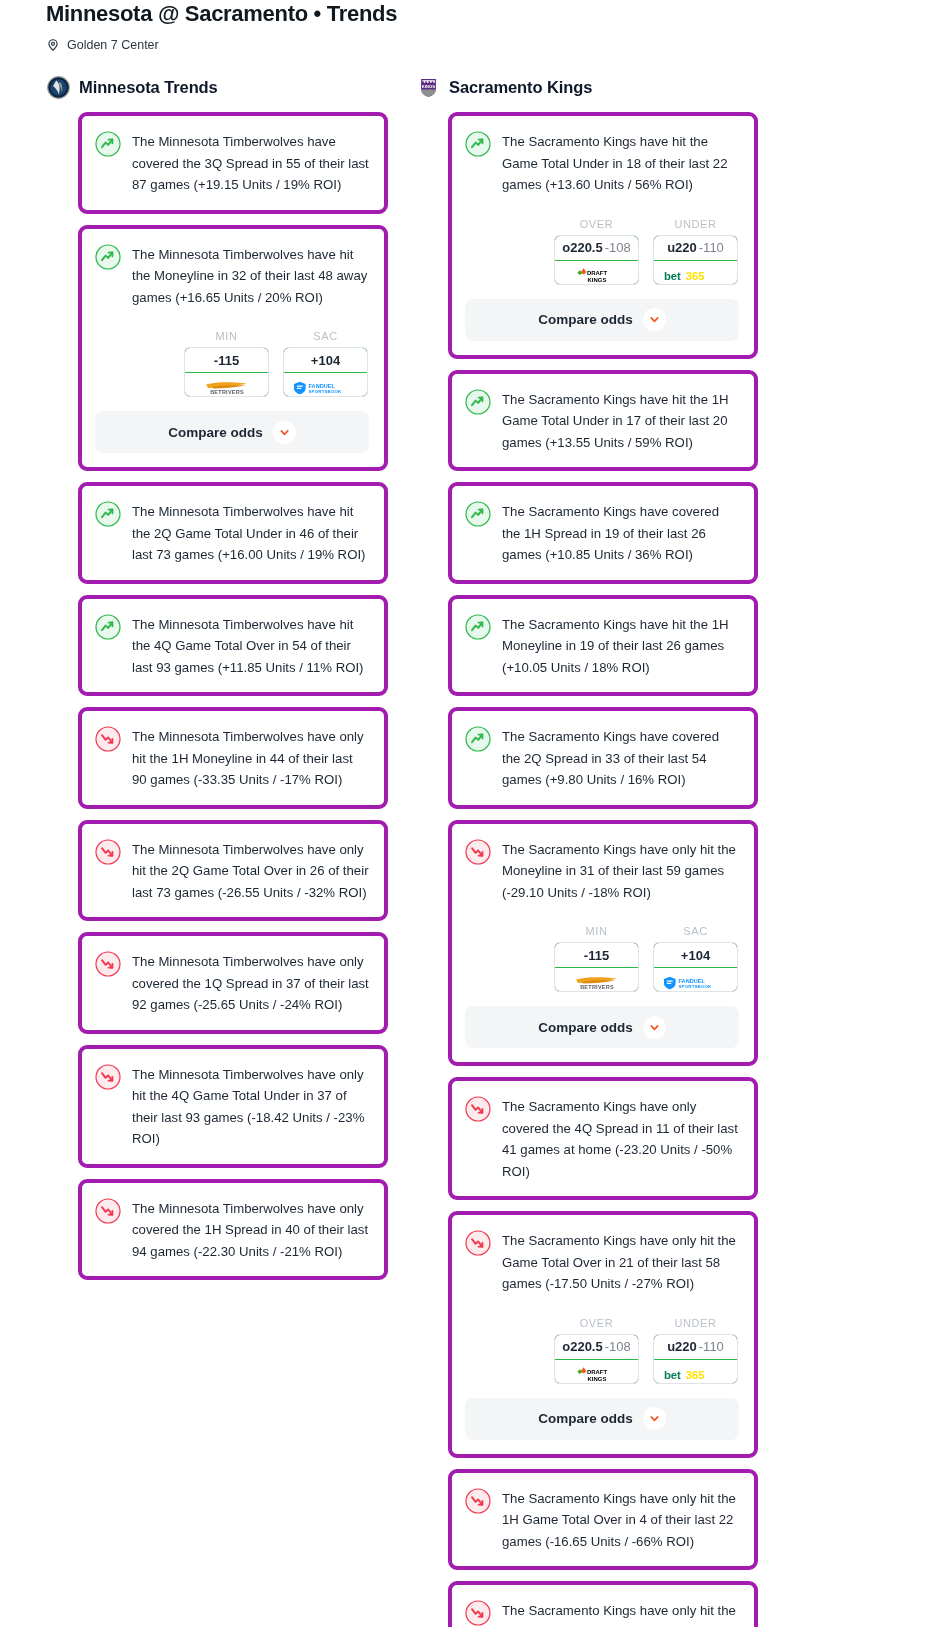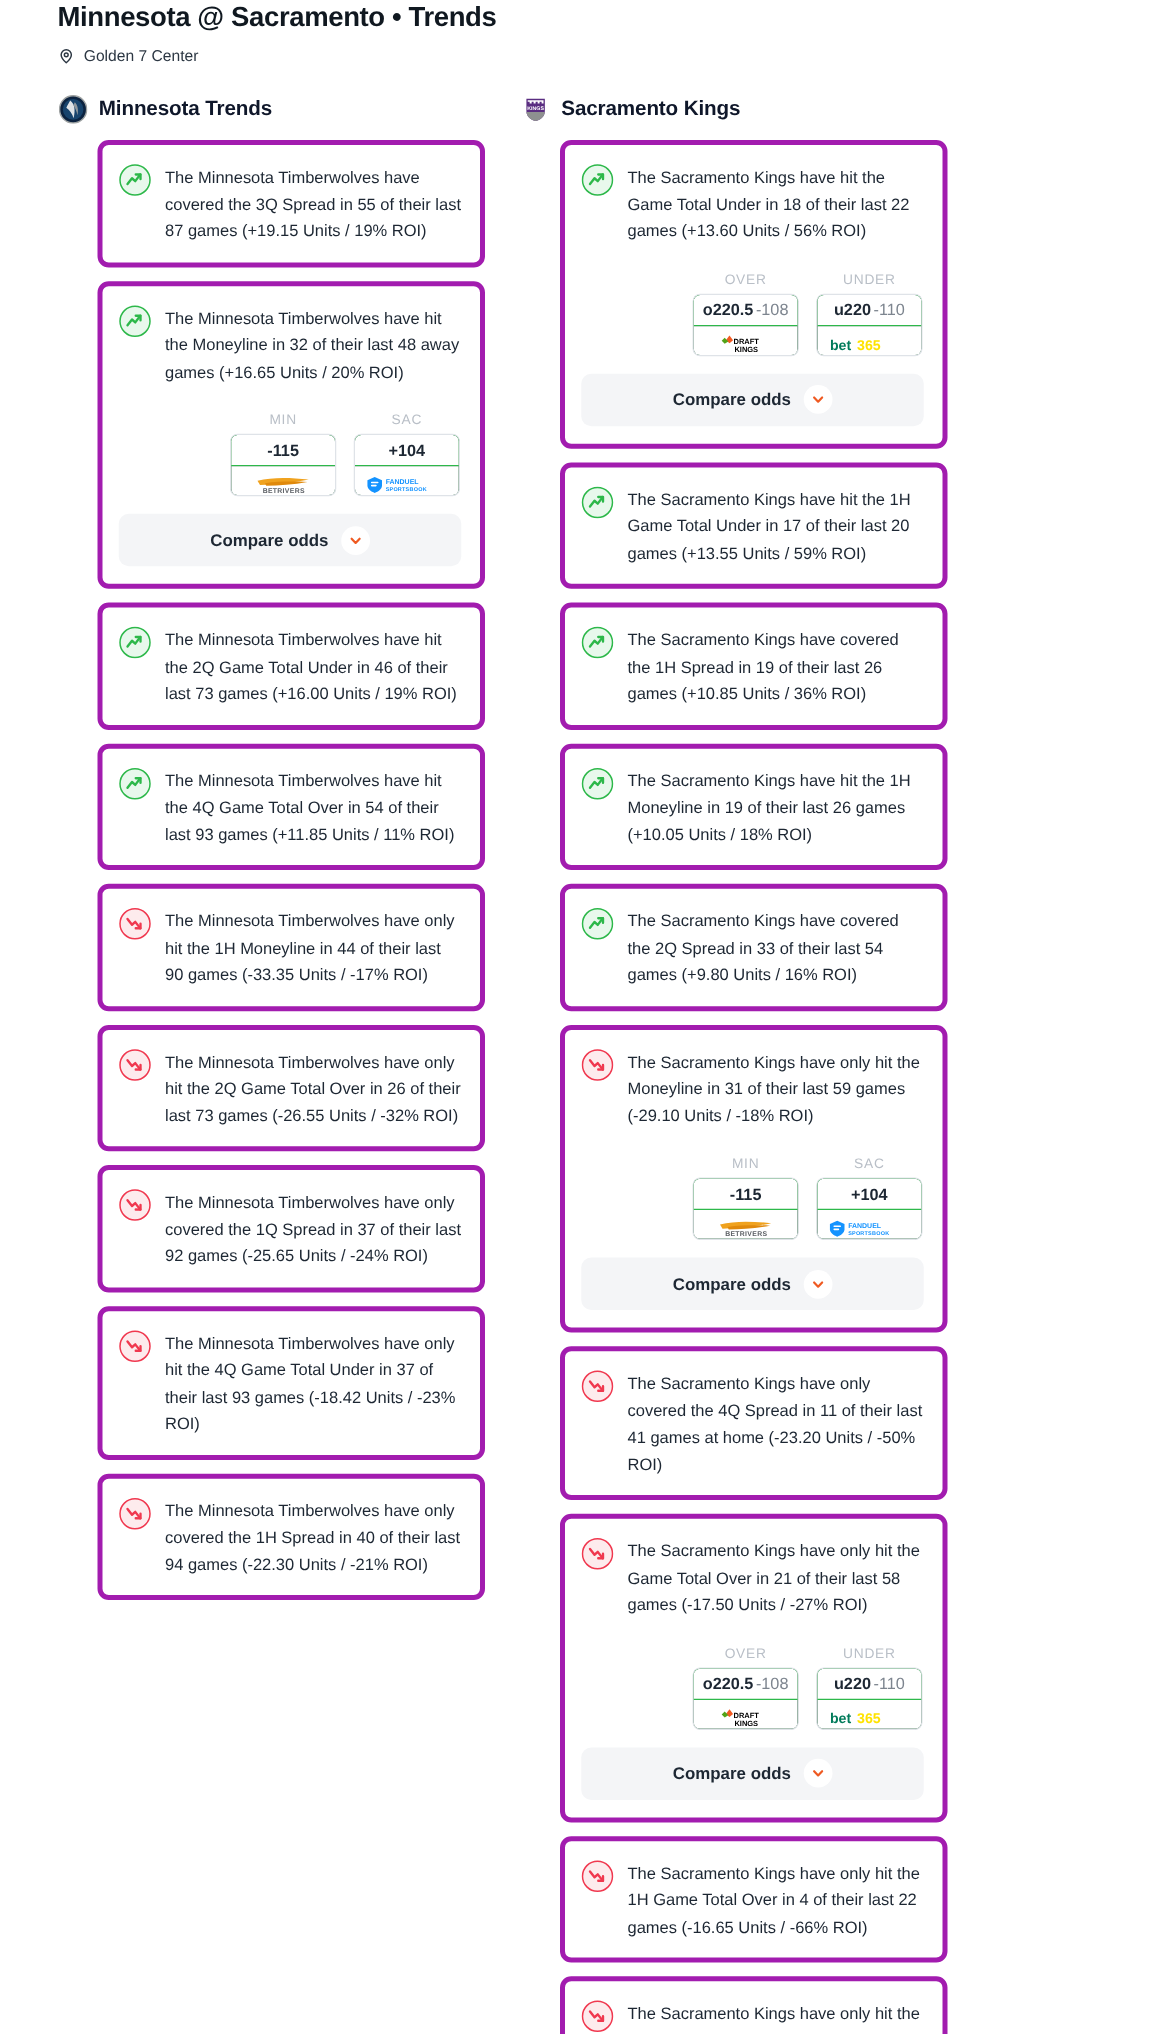--- a/index.html
+++ b/index.html
@@ -90,21 +90,21 @@
     font-size: 11px;
     letter-spacing: 0.6px;
     color: #b9bfc7;
     font-weight: 400;
     margin-bottom: 5px;
   }
   .odds-box {
     border: 1px solid #dfe3e8;
     border-radius: 6px;
     overflow: hidden;
-    background: #14532d;
+    background: #4d7c0f;
   }
   .odds-value {
     border: 1px solid #2db84a;
     border-radius: 6px 6px 0 0;
     margin: -1px -1px 0 -1px;
     height: 26px;
     display: flex;
     align-items: center;
     justify-content: center;
     font-size: 13px;

